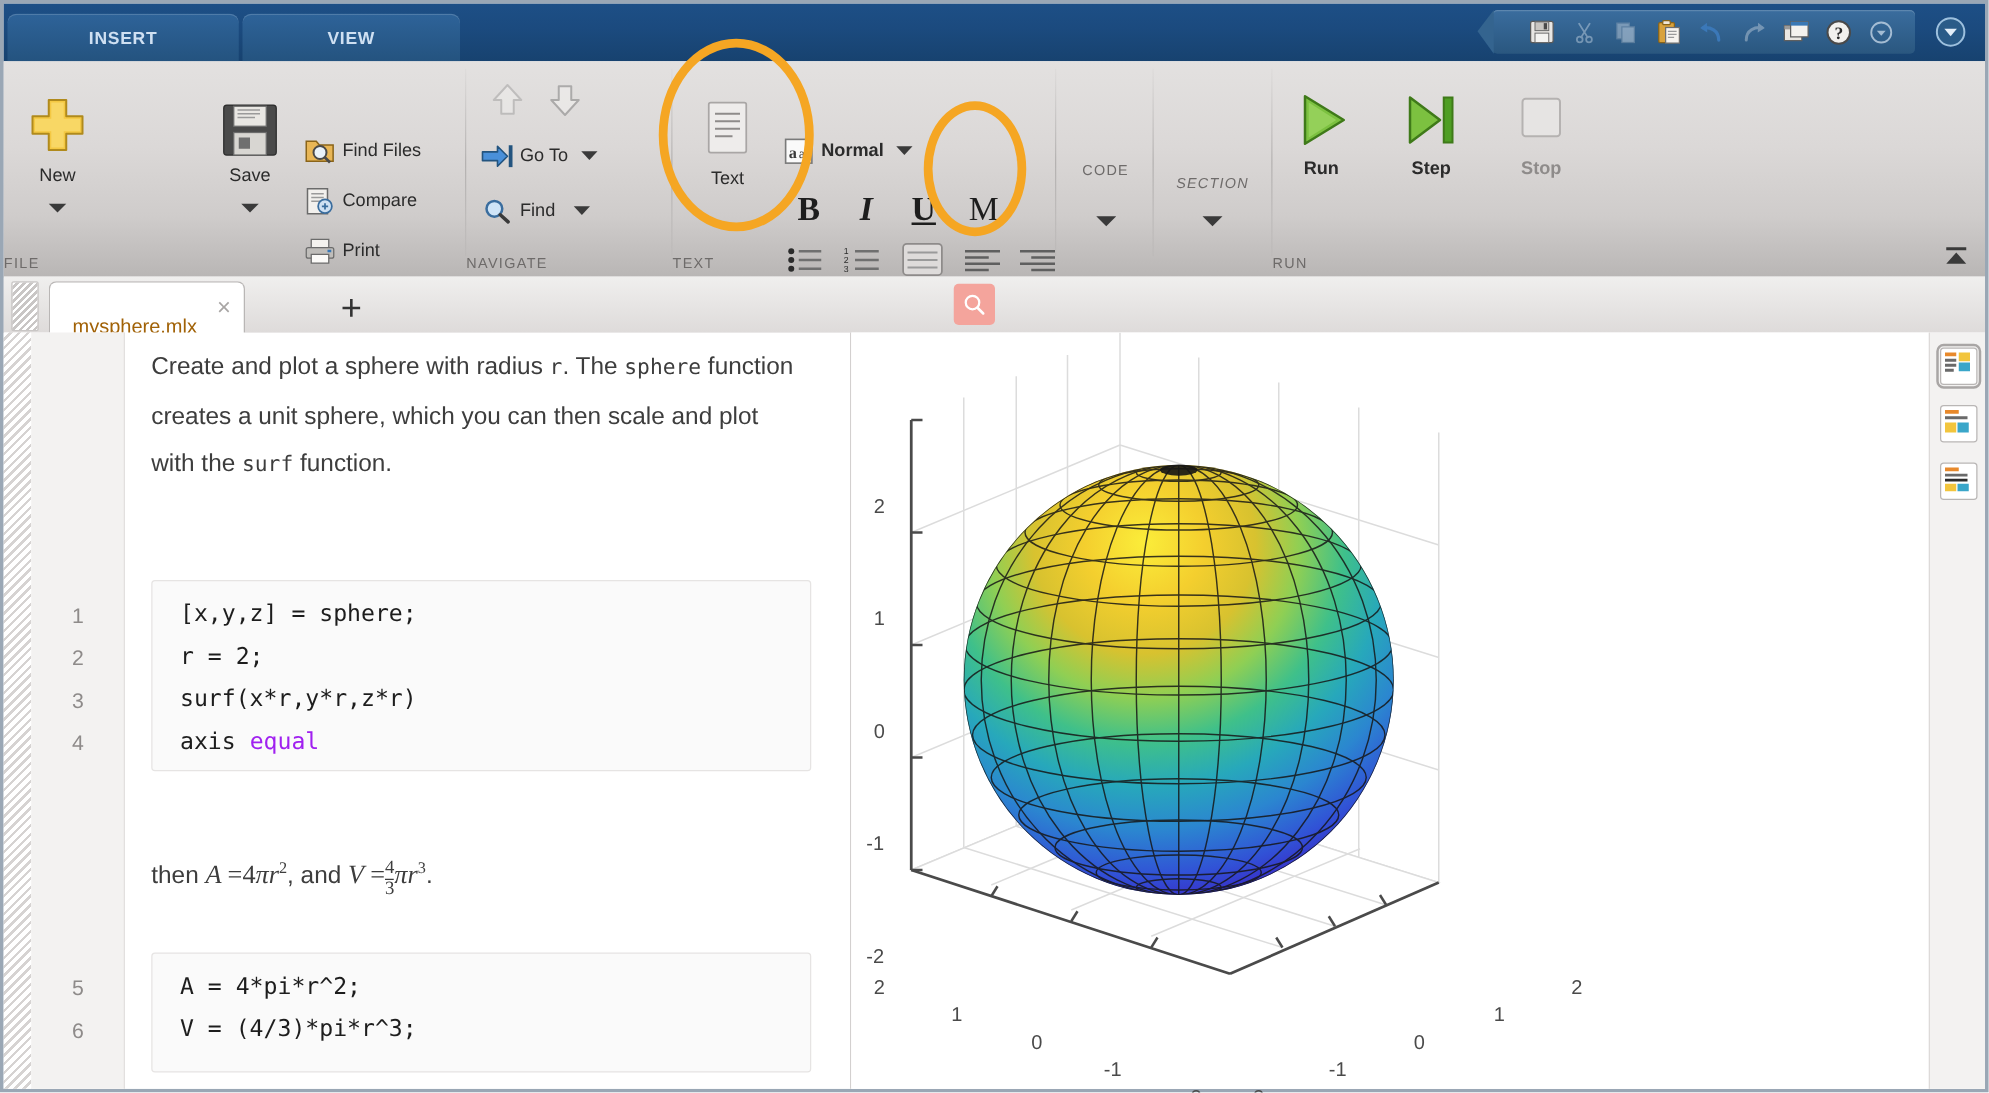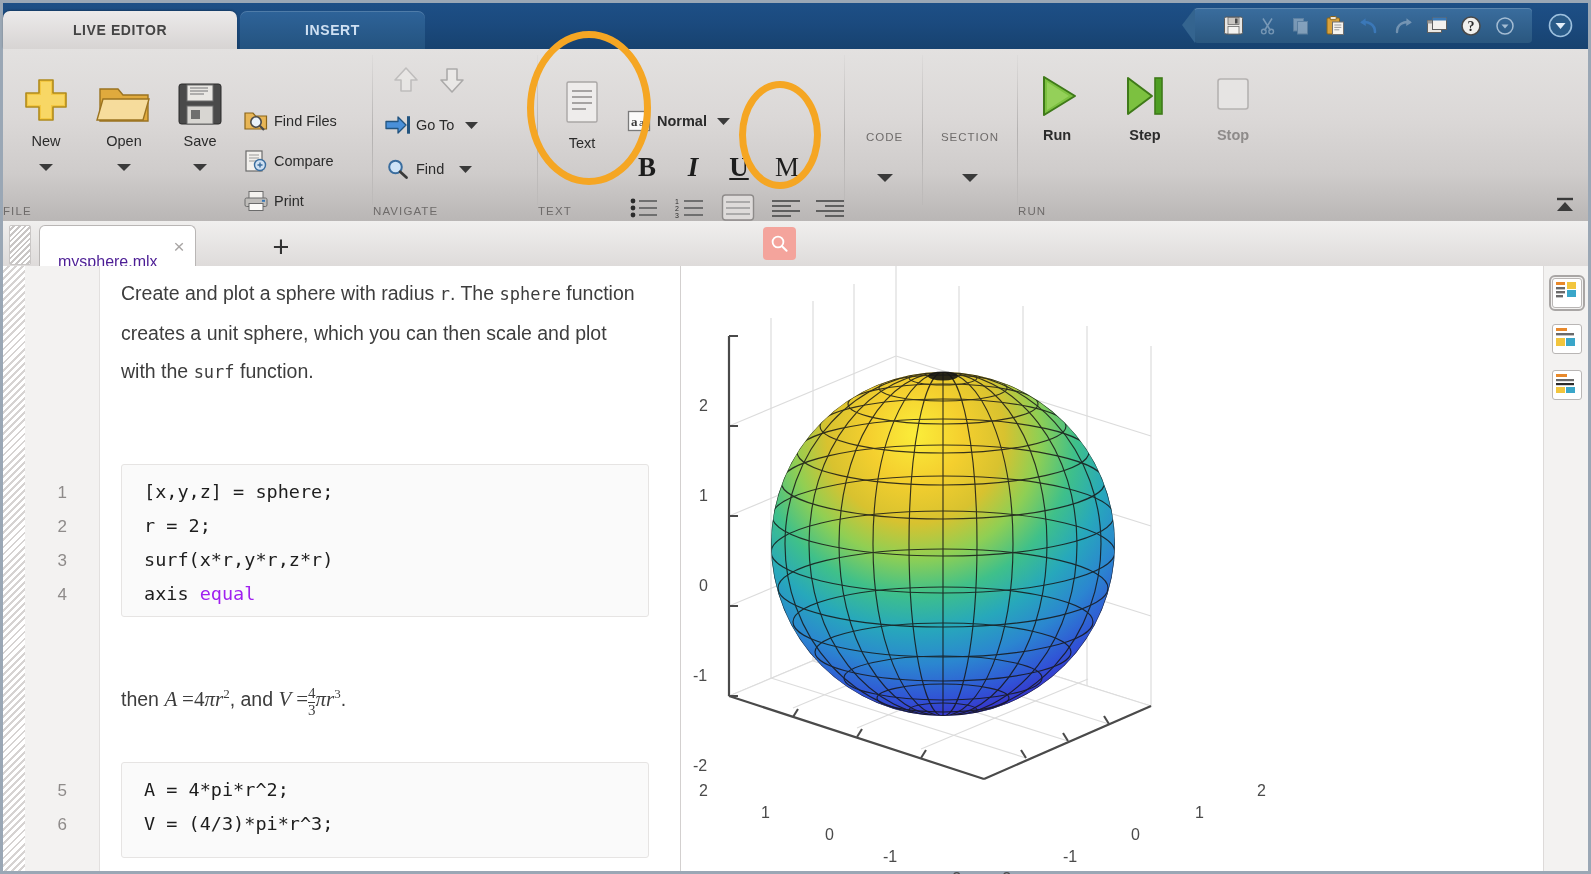--- a/index.html
+++ b/index.html
@@ -66,21 +66,21 @@
   
   .oval{position:absolute;border:7px solid #f5a623;border-radius:50%;pointer-events:none;}
 
   
   .docbar{position:absolute;left:0;top:218px;width:100%;height:45px;
     background:linear-gradient(to bottom,#f0efee,#dedbda);border-bottom:1px solid #b9b6b5;}
   .hatch{position:absolute;left:6px;top:4px;width:20px;height:38px;
     background:repeating-linear-gradient(135deg,#fff 0 2px,#c9c6c5 2px 4px);border:1px solid #c9c6c5;border-radius:2px;}
   .dtab{position:absolute;left:36px;top:4px;height:41px;padding:0 10px 0 18px;display:flex;align-items:center;
     background:#fff;border:1px solid #b9b6b5;border-bottom:none;border-top-left-radius:6px;border-top-right-radius:6px;}
-  .dtab .dname{font-size:16px;color:#4c1d95;margin-top:30px;}
+  .dtab .dname{font-size:16px;color:#a16207;margin-top:30px;}
   .dtab .dclose{margin-left:16px;font-size:19px;color:#a8a5a4;}
   .newtab{position:absolute;left:256px;top:9px;width:44px;height:34px;display:flex;align-items:center;justify-content:center;
     font-size:29px;color:#333;line-height:1;}
   .srchbtn{position:absolute;left:760px;top:6px;width:33px;height:33px;border-radius:4px;background:#f4a49c;
     display:flex;align-items:center;justify-content:center;}
 
   
   .body{position:absolute;left:0;top:263px;width:100%;bottom:0;background:#fff;}
   .lgutter{position:absolute;left:0;top:0;bottom:0;width:22px;
     background:repeating-linear-gradient(135deg,#fff 0 3px,#d6d3d2 3px 5px);}
@@ -110,22 +110,22 @@
 
   .ticklbl{position:absolute;font-size:16px;color:#4a4a4a;font-family:"Liberation Sans",sans-serif;}
 </style>
 </head>
 <body>
 
 <div id="app">
 
   <div class="titlebar">
     <div class="rtabs">
-      <div class="rtab t0 sel">LIVE EDITOR</div>
       <div class="rtab t1">INSERT</div>
+      <div class="rtab t2">VIEW</div>
     </div>
 
     <div class="qab">
       <div class="qi">
         <svg width="21" height="21" viewBox="0 0 21 21">
           <rect x="1.5" y="2" width="18" height="17" rx="1.5" fill="#e8e6e3" stroke="#5a5a5a"></rect>
           <rect x="5" y="2.5" width="11" height="7" fill="#c9c6c2" stroke="#6b6b6b" stroke-width=".8"></rect>
           <rect x="12" y="3.5" width="2.6" height="5" fill="#4a4a4a"></rect>
           <rect x="5" y="11.5" width="11" height="7.5" fill="#f4f3f1" stroke="#6b6b6b" stroke-width=".8"></rect>
         </svg>
@@ -204,34 +204,20 @@
           </svg>
         </div>
         <div class="bl">New</div>
         <div class="bcar">
           <svg width="16" height="9" viewBox="0 0 16 9">
               <path d="M1 1 L8 8 L15 1 Z" fill="#3a3a3a"></path>
             </svg>
         </div>
       </div>
 
-      <div class="bigbtn" style="left:84px;top:8px;">
-        <div class="bi">
-          <svg width="56" height="46" viewBox="0 0 56 46">
-            <path d="M4 8 h18 l5 6 h25 v26 h-48 z" fill="#e0aa3d" stroke="#9b7320" stroke-width="1.4"></path>
-            <path d="M7 18 h46 l-6 21 h-46 z" fill="#f6dc9c" stroke="#9b7320" stroke-width="1.4"></path>
-          </svg>
-        </div>
-        <div class="bl">Open</div>
-        <div class="bcar">
-          <svg width="16" height="9" viewBox="0 0 16 9">
-              <path d="M1 1 L8 8 L15 1 Z" fill="#3a3a3a"></path>
-            </svg>
-        </div>
-      </div>
 
       <div class="bigbtn" style="left:160px;top:8px;">
         <div class="bi">
           <svg width="48" height="46" viewBox="0 0 48 46">
             <rect x="3" y="3" width="42" height="40" rx="2.5" fill="#4a4a4a" stroke="#2b2b2b"></rect>
             <rect x="11" y="4" width="26" height="16" fill="#e9e7e3" stroke="#6b6b6b"></rect>
             <path d="M14 7h18M14 10h18M14 13h14" stroke="#9a9a9a" stroke-width="1.3"></path>
             <rect x="11" y="25" width="26" height="18" fill="#d8d6d2" stroke="#6b6b6b"></rect>
             <rect x="15" y="29" width="9" height="9" fill="#6f6f6f"></rect>
           </svg>
@@ -404,21 +390,21 @@
       <div class="sll" style="position:absolute;top:82px;width:100%;">CODE</div>
       <div style="position:absolute;top:120px;width:100%;">
         <svg width="18" height="10" viewBox="0 0 18 10">
             <path d="M1 1 L9 9 L17 1 Z" fill="#3a3a3a"></path>
           </svg>
       </div>
     </div>
     <div class="vsep" style="left:919px;"></div>
 
     <div class="secbtn" style="left:921px;top:0;width:92px;height:172px;">
-      <div class="sll" style="position:absolute;top:82px;width:100%;">SECTION</div>
+      <div class="sll" style="position:absolute;top:92px;width:100%;font-style:italic;">SECTION</div>
       <div style="position:absolute;top:120px;width:100%;">
         <svg width="18" height="10" viewBox="0 0 18 10">
             <path d="M1 1 L9 9 L17 1 Z" fill="#3a3a3a"></path>
           </svg>
       </div>
     </div>
     <div class="vsep" style="left:1014px;"></div>
 
     <div class="grp" style="left:1015px;width:260px;">
       <div class="runbtn" style="left:0;top:16px;">

